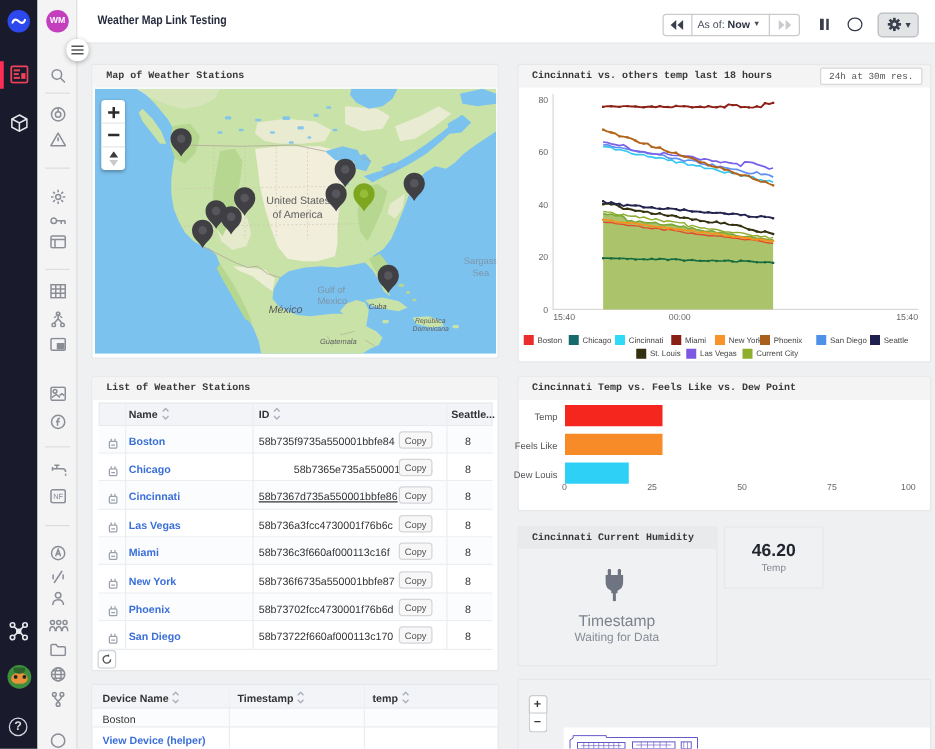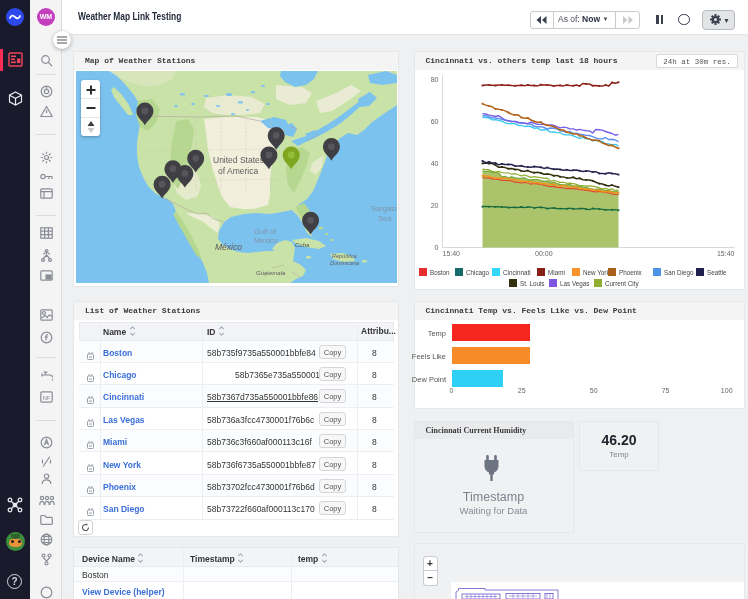--- a/index.html
+++ b/index.html
@@ -6,21 +6,21 @@
 #darkbar{left:0;top:0;width:30px;height:599px;background:#191b2c;}
 #litebar{left:30px;top:0;width:32px;height:599px;background:#f4f4f5;border-right:1px solid #dcdcde;}
 #tophdr{left:62px;top:0;width:686px;height:35px;background:#fff;border-bottom:1px solid #e3e4e6;}
 .title{left:78px;top:10.5px;font-size:10px;font-weight:bold;color:#252a3d;transform:scaleX(0.84);transform-origin:0 0;white-space:nowrap;}
 .panel{position:absolute;background:#fff;border:1px solid #e6e7e9;border-radius:2px;}
 .phead{position:absolute;left:1px;top:1px;right:1px;height:18px;background:#f4f4f5;
  font-family:"Liberation Mono",monospace;font-weight:bold;font-size:8px;color:#3a3a3a;
  line-height:18px;padding-left:11px;letter-spacing:0px;white-space:nowrap;overflow:hidden;}
 .gpanel{position:absolute;background:#f0f1f2;border:1px solid #e6e7e9;border-radius:2px;}
 .gphead{position:absolute;left:1px;top:1px;right:1px;height:17px;background:#e9eaec;
- font-family:Liberation Serif, serif;font-weight:bold;font-size:8px;color:#3a3a3a;
+ font-family:Liberation Mono, monospace;font-weight:bold;font-size:8px;color:#3a3a3a;
  line-height:17px;padding-left:11px;letter-spacing:0px;white-space:nowrap;}
 </style></head><body>
 <div id="darkbar" class="abs"></div>
 <div id="litebar" class="abs"></div>
 <div id="tophdr" class="abs"></div>
 <div class="abs title">Weather Map Link Testing</div>
 <div class="abs" style="left:6px;top:8px;width:18px;height:18px;border-radius:50%;background:#2d49ee;"></div>
 <svg class="abs" style="left:9px;top:13px" width="12" height="8" viewBox="0 0 12 8">
     <path d="M1 5 C2 2,4 2,6 4 C8 6,10 6,11 3" stroke="#fff" stroke-width="1.8" fill="none" stroke-linecap="round"></path>
   </svg>
@@ -560,21 +560,21 @@
         <path d="M1.2 3.2 L3.5 0.8 L5.8 3.2"></path>
         <path d="M1.2 6.8 L3.5 9.2 L5.8 6.8"></path>
       </g>
     </svg></div>
 <div class="abs" style="left:207px;top:326px;font-size:8.5px;font-weight:bold;color:#333;">ID <svg width="7" height="10" viewBox="0 0 7 10" style="vertical-align:-1.5px">
       <g stroke="#aab0bb" stroke-width="1.1" fill="none">
         <path d="M1.2 3.2 L3.5 0.8 L5.8 3.2"></path>
         <path d="M1.2 6.8 L3.5 9.2 L5.8 6.8"></path>
       </g>
     </svg></div>
-<div class="abs" style="left:361px;top:326px;font-size:8.5px;font-weight:bold;color:#333;">Attribu...</div>
+<div class="abs" style="left:361px;top:326px;font-size:8.5px;font-weight:bold;color:#333;">Seattle...</div>
 <div class="abs" style="left:79px;top:340.5px;width:315px;height:22.4px;background:#fbfcfd;border-bottom:1px solid #eceef1;"></div>
 <div class="abs" style="left:86px;top:346.5px;"><svg width="9" height="10" viewBox="0 0 9 10">
       <g stroke="#9aa0ab" stroke-width="1" fill="none">
         <rect x="1.5" y="3" width="6" height="5.5" rx="1"></rect>
         <path d="M3 3 V1 M6 3 V1 M3 6 h3"></path>
       </g>
     </svg></div>
 <div class="abs" style="left:103px;top:347.5px;font-size:8.5px;font-weight:bold;color:#3a6fd8;">Boston</div>
 <div class="abs" style="left:207px;top:347.5px;font-size:8.5px;color:#333;">58b735f9735a550001bbfe84</div>
 <div class="abs" style="left:319px;top:344.5px;width:27px;height:14px;background:#f7f7f8;border:1px solid #d4d6da;border-radius:3px;font-size:7.5px;color:#555;text-align:center;line-height:14px;">Copy</div>
@@ -688,21 +688,21 @@
 <div class="abs" style="left:82px;top:570px;font-size:8.5px;color:#333;">Boston</div>
 <div class="abs" style="left:82px;top:587px;font-size:8.5px;font-weight:bold;color:#3a6fd8;">View Device (helper)</div>
 <div class="abs" style="left:182.5px;top:548px;width:1px;height:51px;background:#eceef1;"></div>
 <div class="abs" style="left:290.5px;top:548px;width:1px;height:51px;background:#eceef1;"></div>
 <div class="panel" style="left:413.5px;top:301px;width:331px;height:108px;"></div>
 <div class="abs phead" style="left:414.5px;top:302px;width:329px;">Cincinnati Temp vs. Feels Like vs. Dew Point</div>
 <div class="abs" style="left:406px;top:328.5px;width:40px;font-size:7.5px;color:#555;text-align:right;">Temp</div>
 <div class="abs" style="left:451.5px;top:323.5px;width:78px;height:17.5px;background:#f4261d;"></div>
 <div class="abs" style="left:406px;top:351.5px;width:40px;font-size:7.5px;color:#555;text-align:right;">Feels Like</div>
 <div class="abs" style="left:451.5px;top:346.5px;width:78px;height:17.5px;background:#f68b27;"></div>
-<div class="abs" style="left:406px;top:374.5px;width:40px;font-size:7.5px;color:#555;text-align:right;">Dew Point</div>
+<div class="abs" style="left:406px;top:374.5px;width:40px;font-size:7.5px;color:#555;text-align:right;">Dew Louis</div>
 <div class="abs" style="left:451.5px;top:369.5px;width:51px;height:17.5px;background:#2fd0f5;"></div>
 <div class="abs" style="left:443.5px;top:387px;width:16px;font-size:7px;color:#666;text-align:center;">0</div>
 <div class="abs" style="left:513.7px;top:387px;width:16px;font-size:7px;color:#666;text-align:center;">25</div>
 <div class="abs" style="left:585.7px;top:387px;width:16px;font-size:7px;color:#666;text-align:center;">50</div>
 <div class="abs" style="left:657.6px;top:387px;width:16px;font-size:7px;color:#666;text-align:center;">75</div>
 <div class="abs" style="left:718.7px;top:387px;width:16px;font-size:7px;color:#666;text-align:center;">100</div>
 <div class="gpanel" style="left:413.5px;top:421px;width:160px;height:112px;"></div>
 <div class="abs gphead" style="left:414.5px;top:422px;width:158px;">Cincinnati Current Humidity</div>
 <svg class="abs" style="left:483px;top:455px" width="17" height="26" viewBox="0 0 17 26">
     <g fill="#6e7482">

